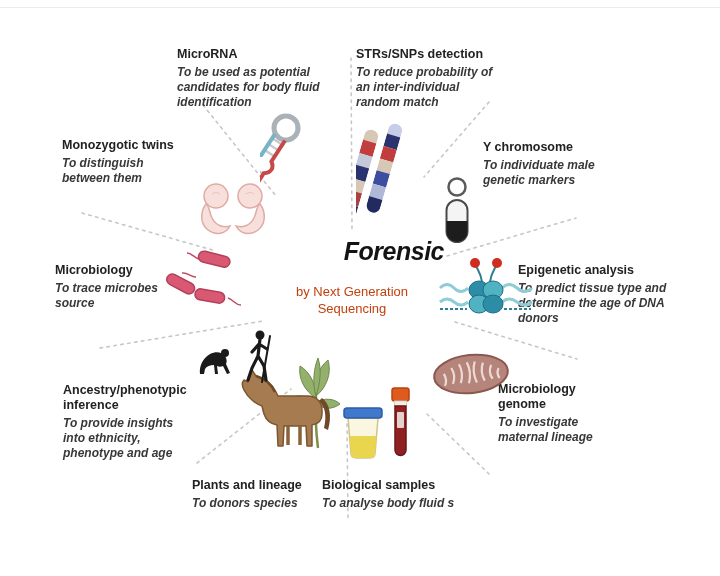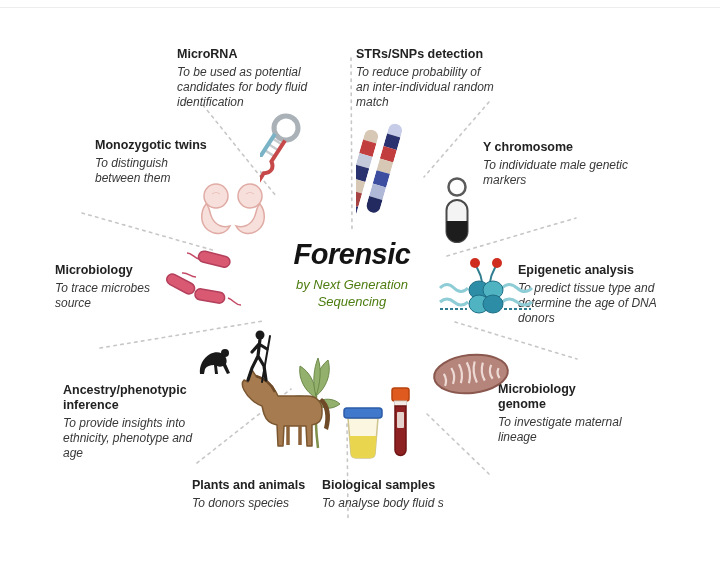--- a/index.html
+++ b/index.html
@@ -3,34 +3,34 @@
 <meta charset="utf-8">
 <style>
   html,body{margin:0;padding:0;background:#ffffff;}
   #canvas{
     position:relative;width:720px;height:576px;background:#ffffff;overflow:hidden;
     font-family:"Liberation Sans", sans-serif;color:#222;
   }
   .top-rule{position:absolute;left:0;top:7px;width:720px;height:1px;background:#ededed;}
   .node{position:absolute;text-align:left;}
   .node-title{font-size:12.5px;font-weight:700;color:#222;line-height:1.2;}
-  .node-desc{font-size:12px;font-style:italic;color:#383838;line-height:1.24;margin-top:3px;}
+  .node-desc{font-size:12px;font-style:italic;color:#383838;line-height:1.24;margin-top:3px;font-weight:bold;}
   #node-microrna{left:177px;top:47px;width:150px;}
   #node-strs{left:356px;top:47px;width:140px;}
   #node-ychromosome{left:483px;top:140px;width:150px;}
   #node-epigenetic{left:518px;top:263px;width:150px;}
   #node-mitochondrial{left:498px;top:382px;width:125px;}
   #node-biological{left:322px;top:478px;width:158px;}
   #node-plants{left:192px;top:478px;width:160px;}
   #node-ancestry{left:63px;top:383px;width:135px;}
   #node-microbiology{left:55px;top:263px;width:130px;}
-  #node-twins{left:62px;top:138px;width:120px;margin-left:33px;}
+  #node-twins{left:62px;top:138px;width:120px;}
   #center-block{position:absolute;left:260px;top:236px;width:184px;text-align:center;}
-  .center-title{font-size:29px;font-weight:800;font-style:italic;color:#141414;line-height:1.25;letter-spacing:-0.5px;}
-  .center-sub{font-size:13px;font-style:italic;color:#4d7c0f;line-height:1.3;margin-top:5px;}
+  .center-title{font-size:25px;font-weight:800;font-style:italic;color:#141414;line-height:1.25;letter-spacing:-0.5px;text-align:right;}
+  .center-sub{font-size:13px;color:#c2410c;line-height:1.3;margin-top:17px;}
   .icon{position:absolute;}
   #lines-overlay{position:absolute;left:0;top:0;pointer-events:none;}
 </style>
 </head>
 <body>
 
 <div id="canvas">
   <div class="top-rule"></div>
 
   <svg id="lines-overlay" width="720" height="576">
@@ -76,21 +76,21 @@
   </div>
   <div class="node" id="node-mitochondrial">
     <div class="node-title">Microbiology genome</div>
     <div class="node-desc">To investigate maternal lineage</div>
   </div>
   <div class="node" id="node-biological">
     <div class="node-title">Biological samples</div>
     <div class="node-desc">To analyse body fluid s</div>
   </div>
   <div class="node" id="node-plants">
-    <div class="node-title">Plants and animals</div>
+    <div class="node-title">Plants and lineage</div>
     <div class="node-desc">To donors species</div>
   </div>
   <div class="node" id="node-microbiology">
     <div class="node-title">Microbiology</div>
     <div class="node-desc">To trace microbes source</div>
   </div>
   <div class="node" id="node-ancestry">
     <div class="node-title">Ancestry/phenotypic inference</div>
     <div class="node-desc">To provide insights into ethnicity, phenotype and age</div>
   </div>

